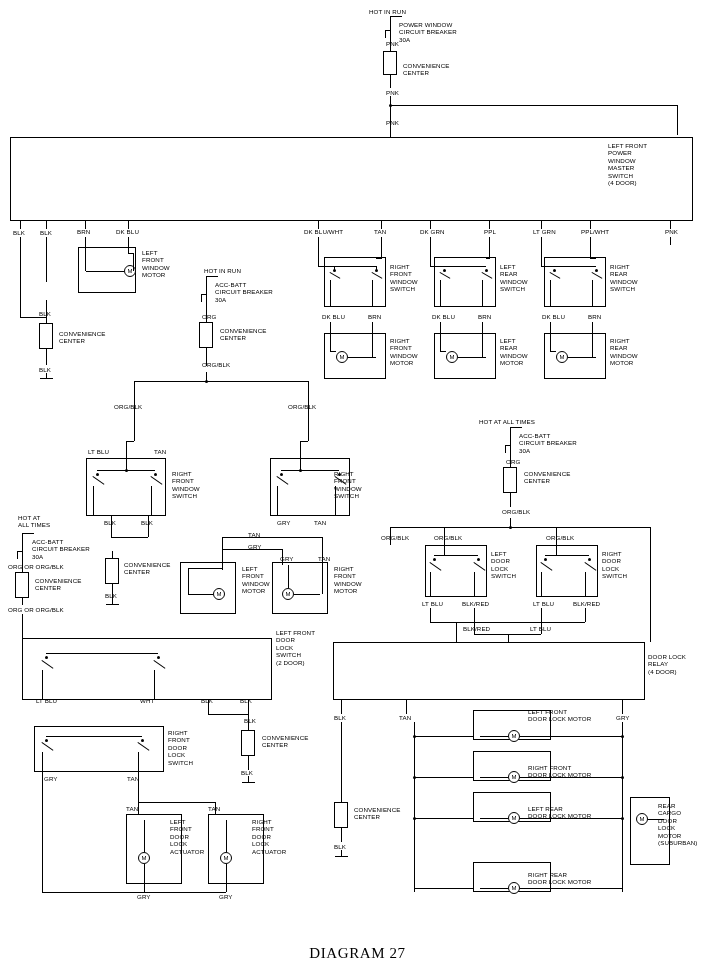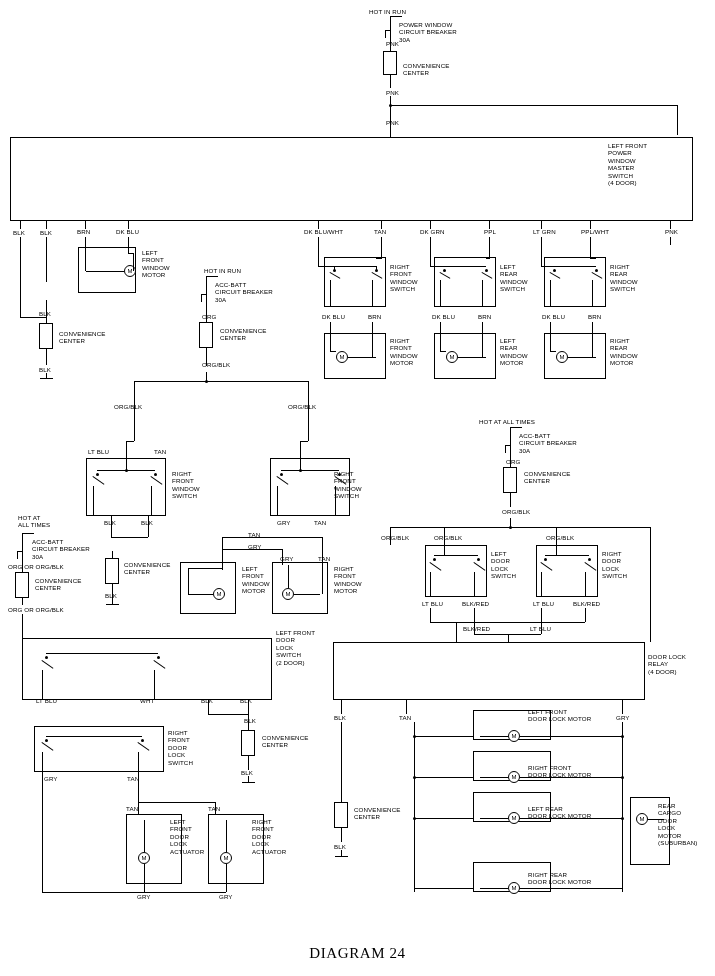--- a/index.html
+++ b/index.html
@@ -591,14 +591,14 @@
   <div class="lbl" style="left:252px; top:818px;">RIGHT
 FRONT
 DOOR
 LOCK
 ACTUATOR</div>
   <div class="lbl" style="left:219px; top:893px;">GRY</div>
 
   <div class="ln h" style="left:42px; top:892px; width:184px;"></div>
   <div class="ln v" style="left:22px; top:638px; height:0px;"></div>
 
-  <div class="title" style="top:945px;">DIAGRAM 24</div>
+  <div class="title" style="top:945px;">DIAGRAM 27</div>
 </div>
 
 </body></html>

